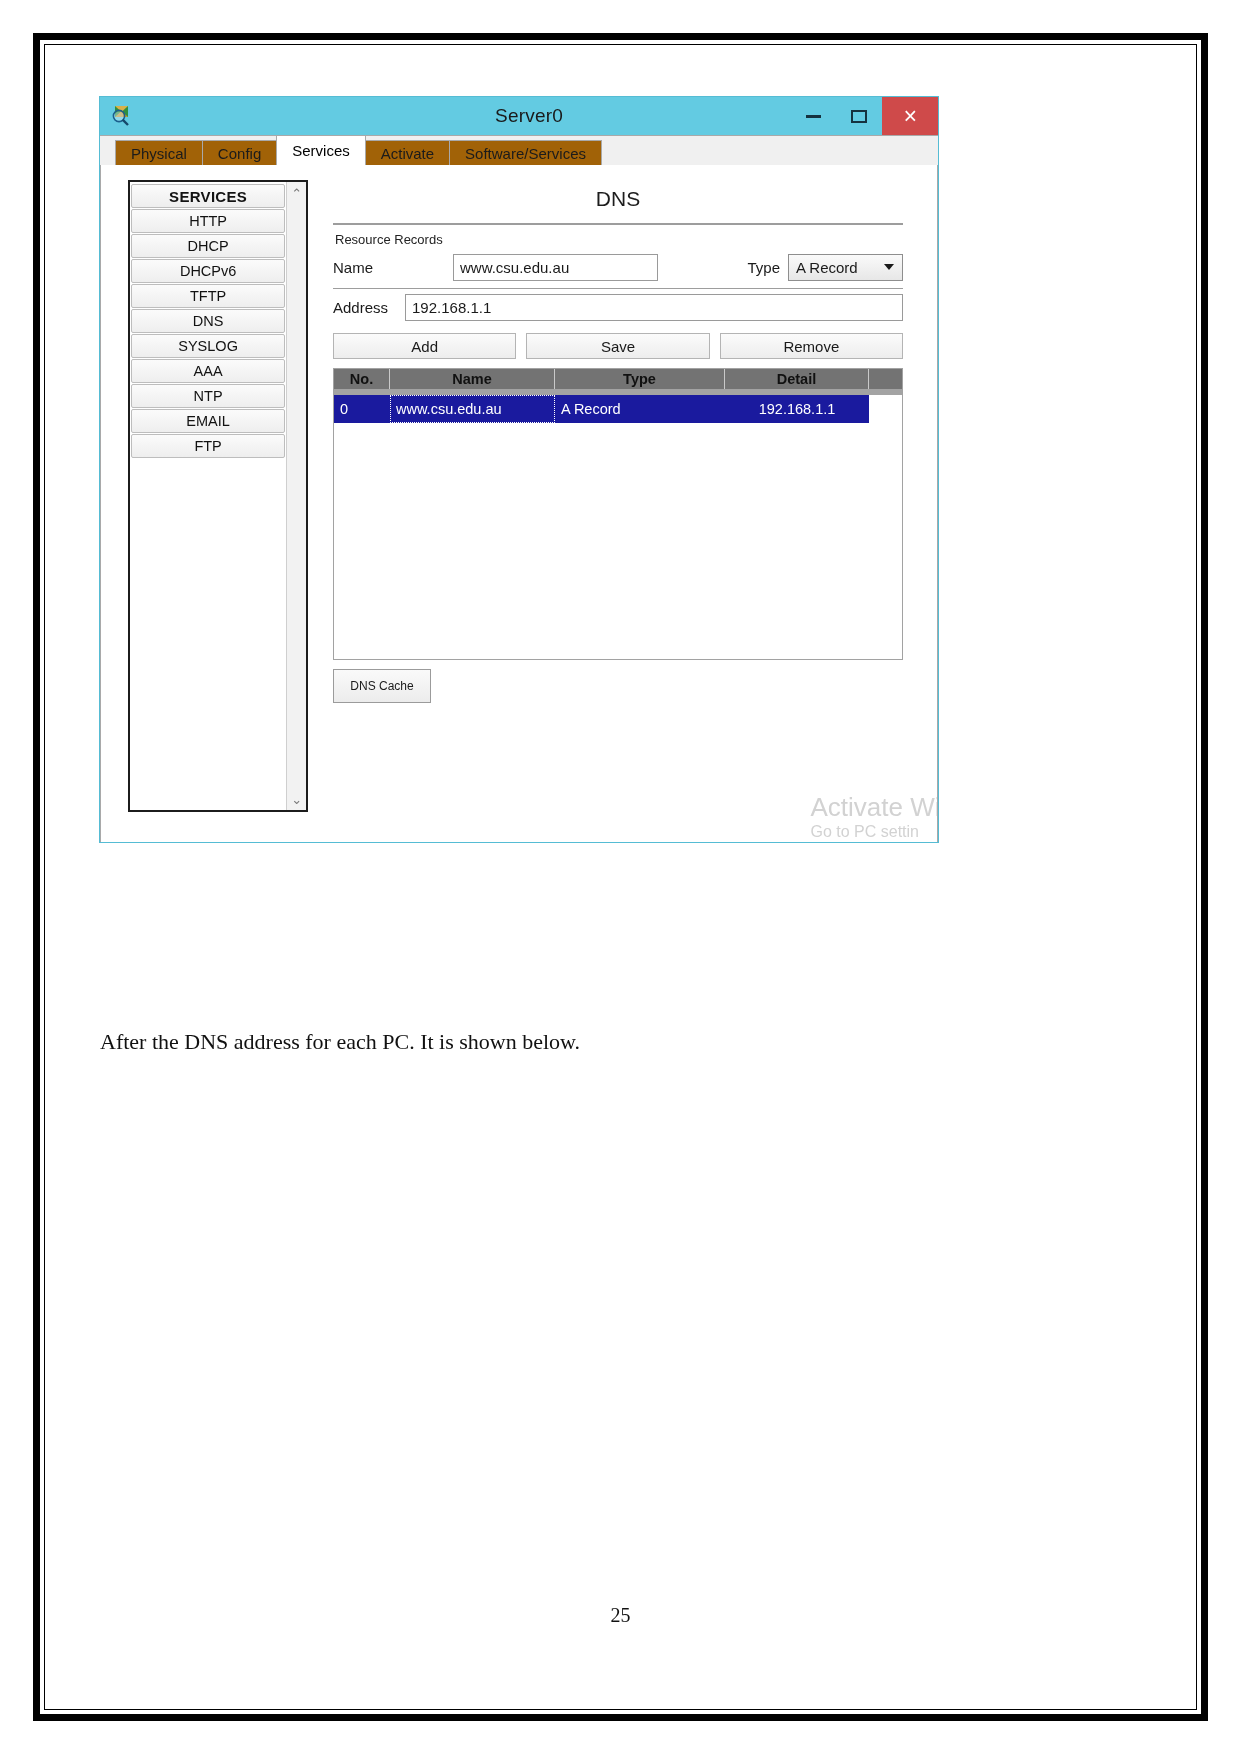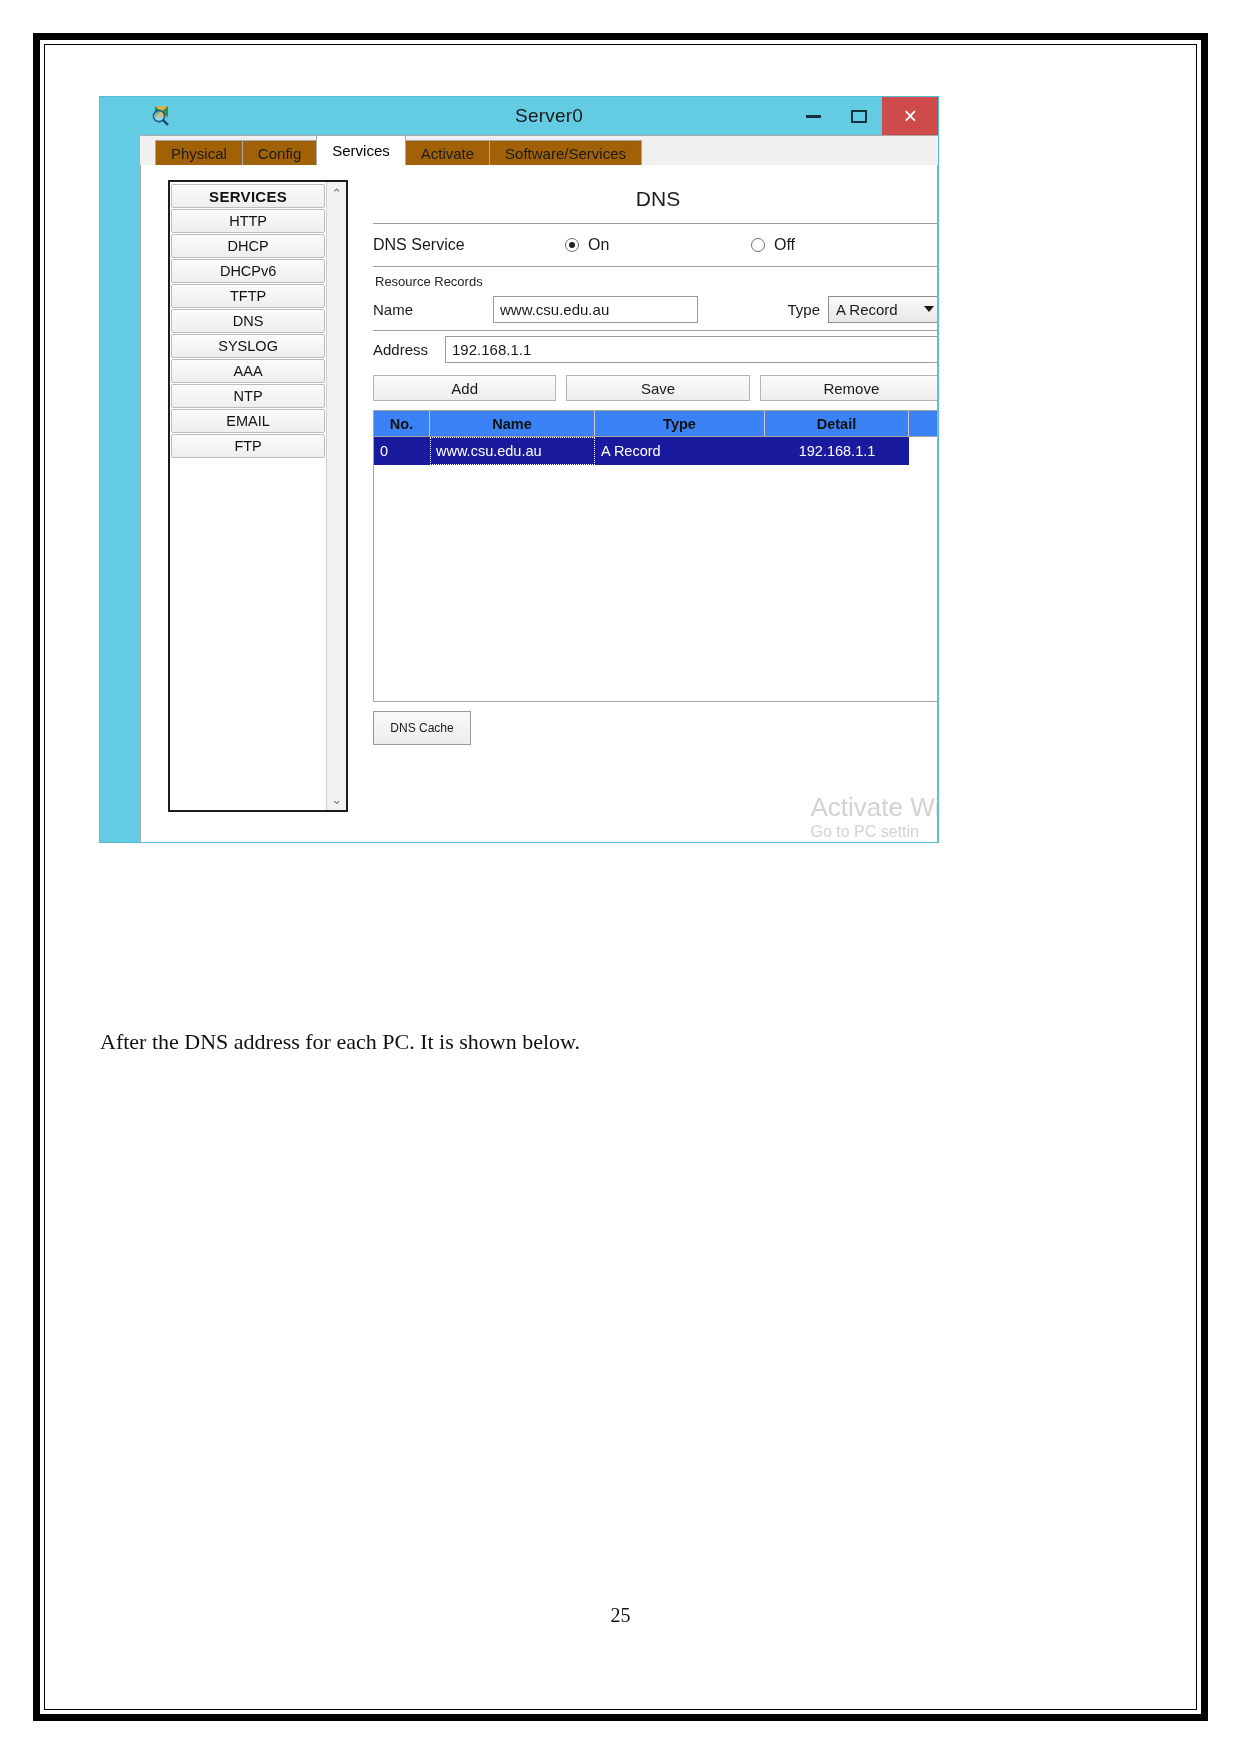--- a/index.html
+++ b/index.html
@@ -30,21 +30,20 @@
     background: #ffffff;
   }
 
   
   .pt-window {
     position: absolute;
     left: 100px; top: 97px;
     width: 838px; height: 745px;
     background: #63cbe2;
     box-shadow: 0 0 0 1px #55bcd4;
-    padding-left: 40px;
   }
   .titlebar {
     position: relative;
     height: 38px;
     background: #63cbe2;
     display: flex;
     align-items: center;
   }
   .app-icon {
     position: absolute;
@@ -299,22 +298,22 @@
     margin-top: 9px;
     border: 1px solid #a2a2a2;
     background: #ffffff;
     height: 292px;
     position: relative;
     overflow: hidden;
   }
   .rec-head {
     display: flex;
     height: 26px;
-    border-bottom: 1px solid #a3a3a3;
-    background: #3b82f6;
+    border-bottom: 6px solid #a3a3a3;
+    background: #737373;
   }
   .rec-head .c {
     display: flex; align-items: center; justify-content: center;
     font-size: 14.5px;
     font-weight: bold;
     color: #111111;
     border-right: 1px solid #c9c9c9;
     cursor: default;
     font-family: "Liberation Sans", sans-serif;
   }
@@ -448,31 +447,20 @@
         <div class="sb-arrow up">⌃</div>
         <div class="sb-arrow down">⌄</div>
       </div>
     </div>
 
     <div class="dns-panel">
 
       <div class="dns-title">DNS</div>
       <div class="hrule"></div>
 
-      <div class="row-service">
-        <span class="lbl">DNS Service</span>
-        <span class="radio-group">
-          <i class="radio on"></i>
-          <span>On</span>
-        </span>
-        <span class="radio-group second">
-          <i class="radio"></i>
-          <span>Off</span>
-        </span>
-      </div>
       <div class="hrule"></div>
 
       <div class="section-label">Resource Records</div>
 
       <div class="row-name">
         <span class="lbl">Name</span>
         <span class="txt-input name-input">www.csu.edu.au</span>
         <span class="type-lbl">Type</span>
         <span class="combo">
           <span>A Record</span>

